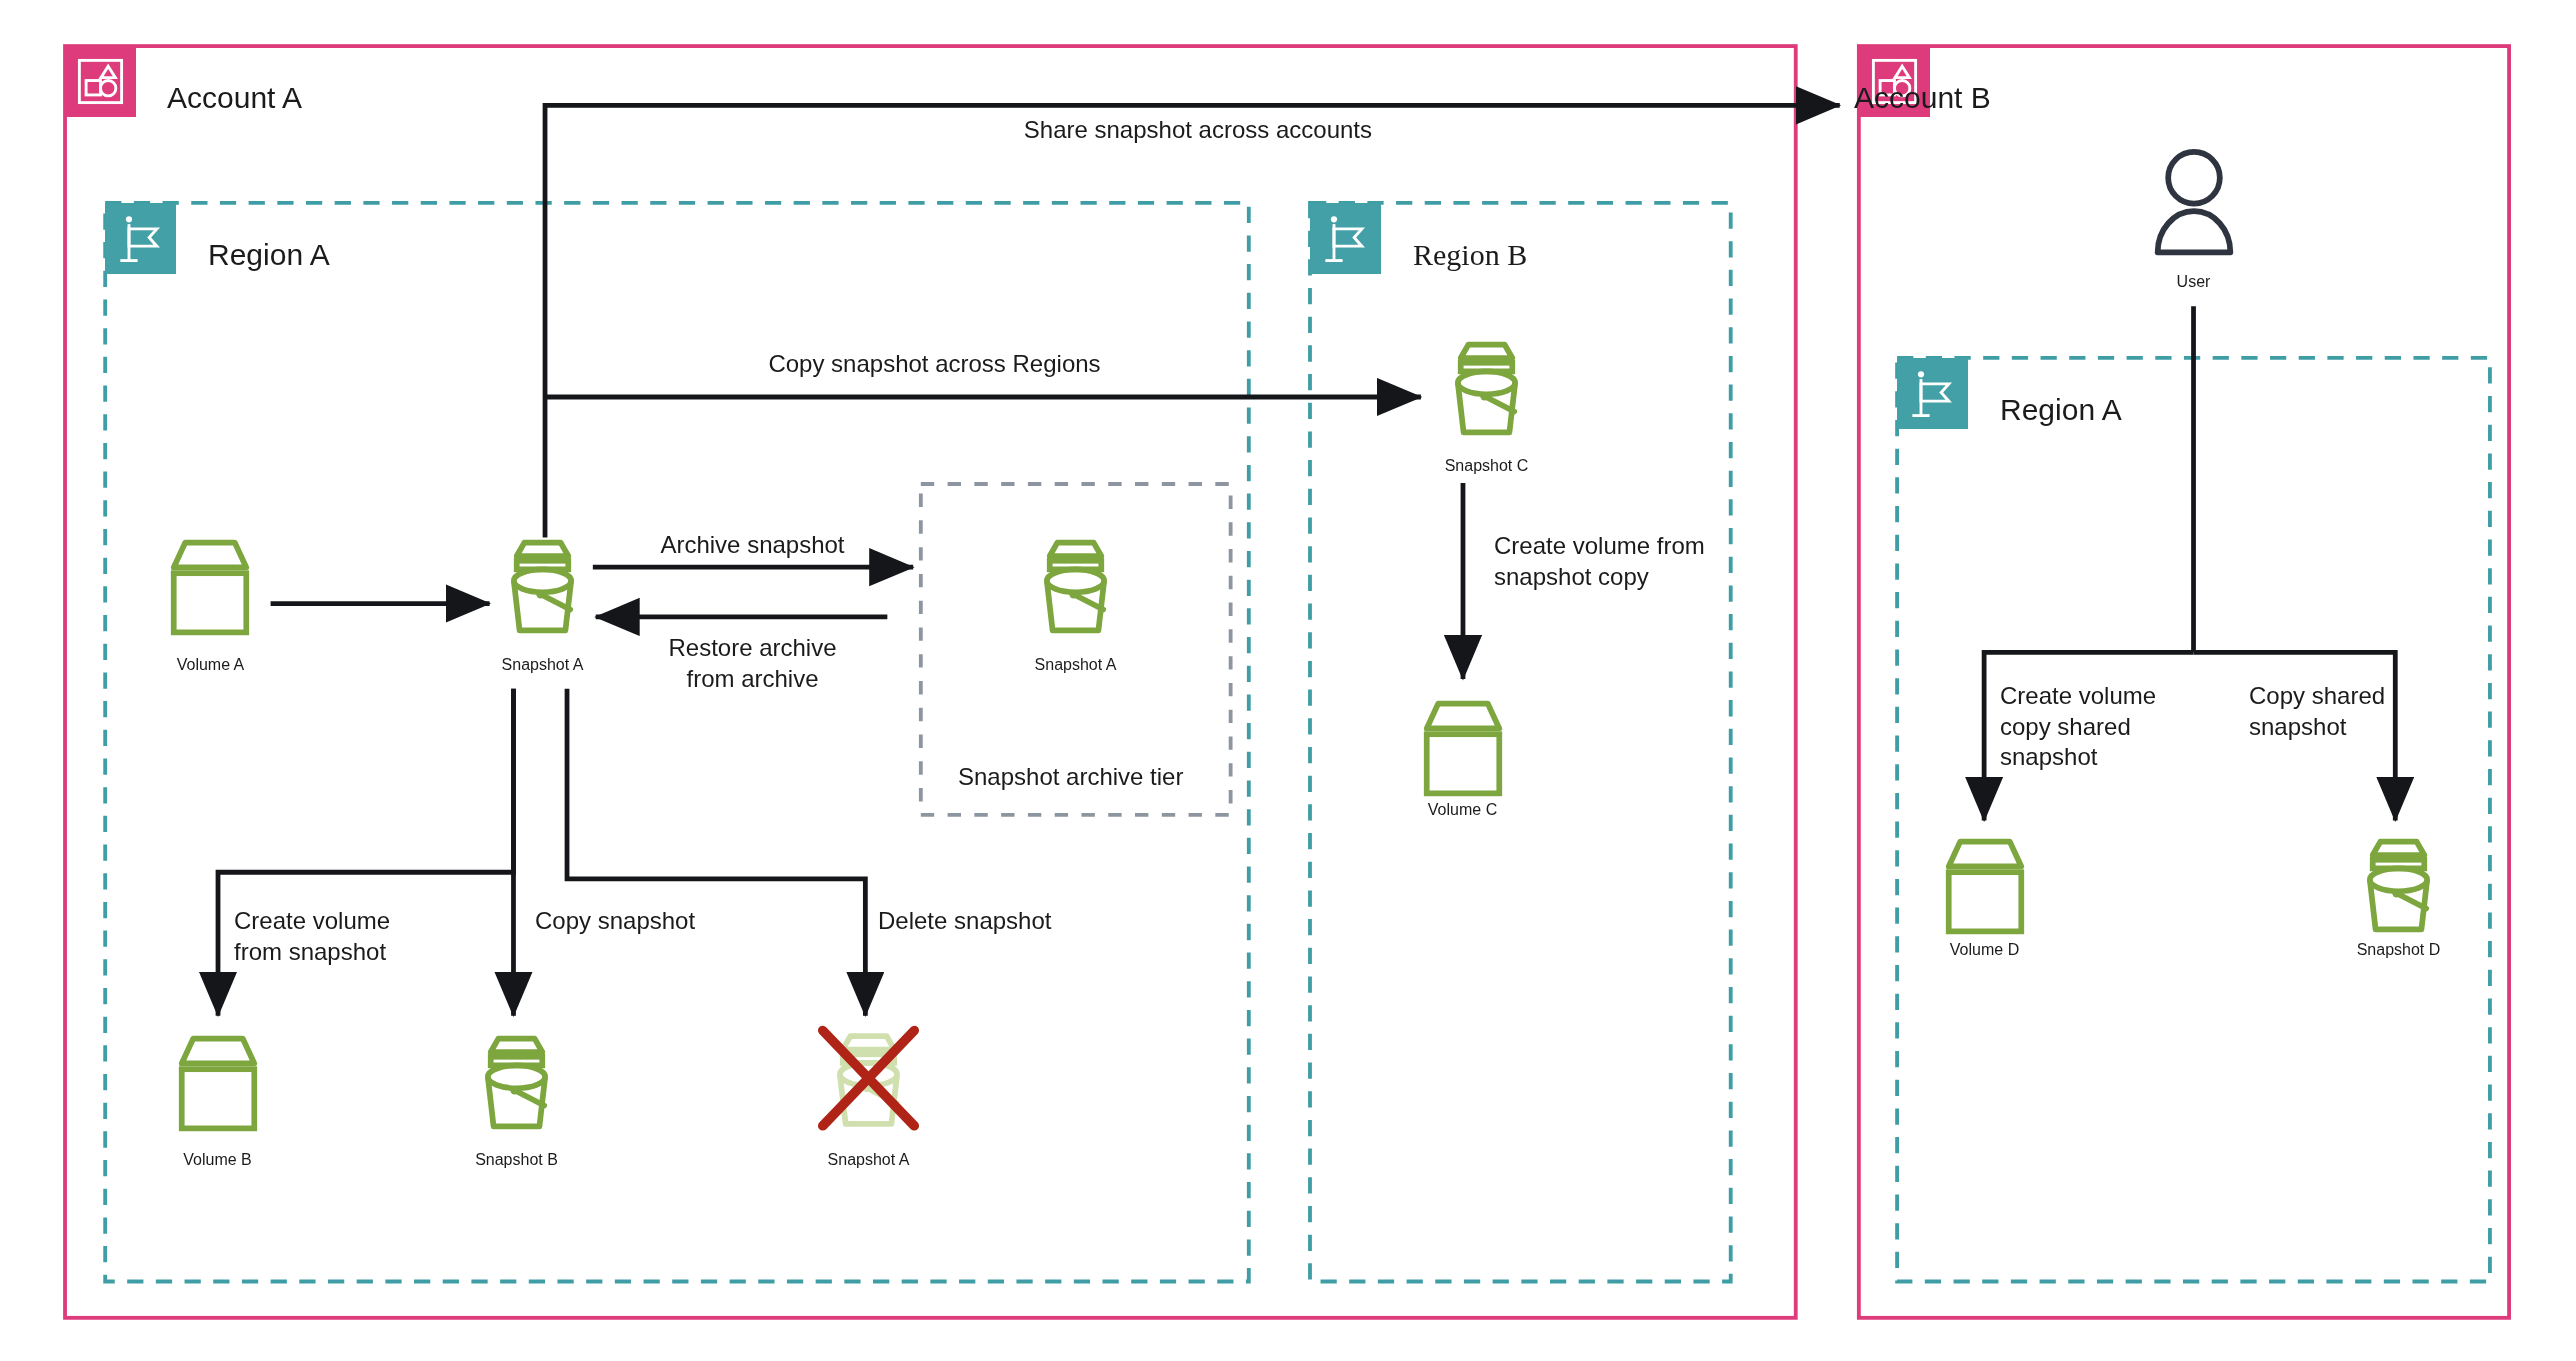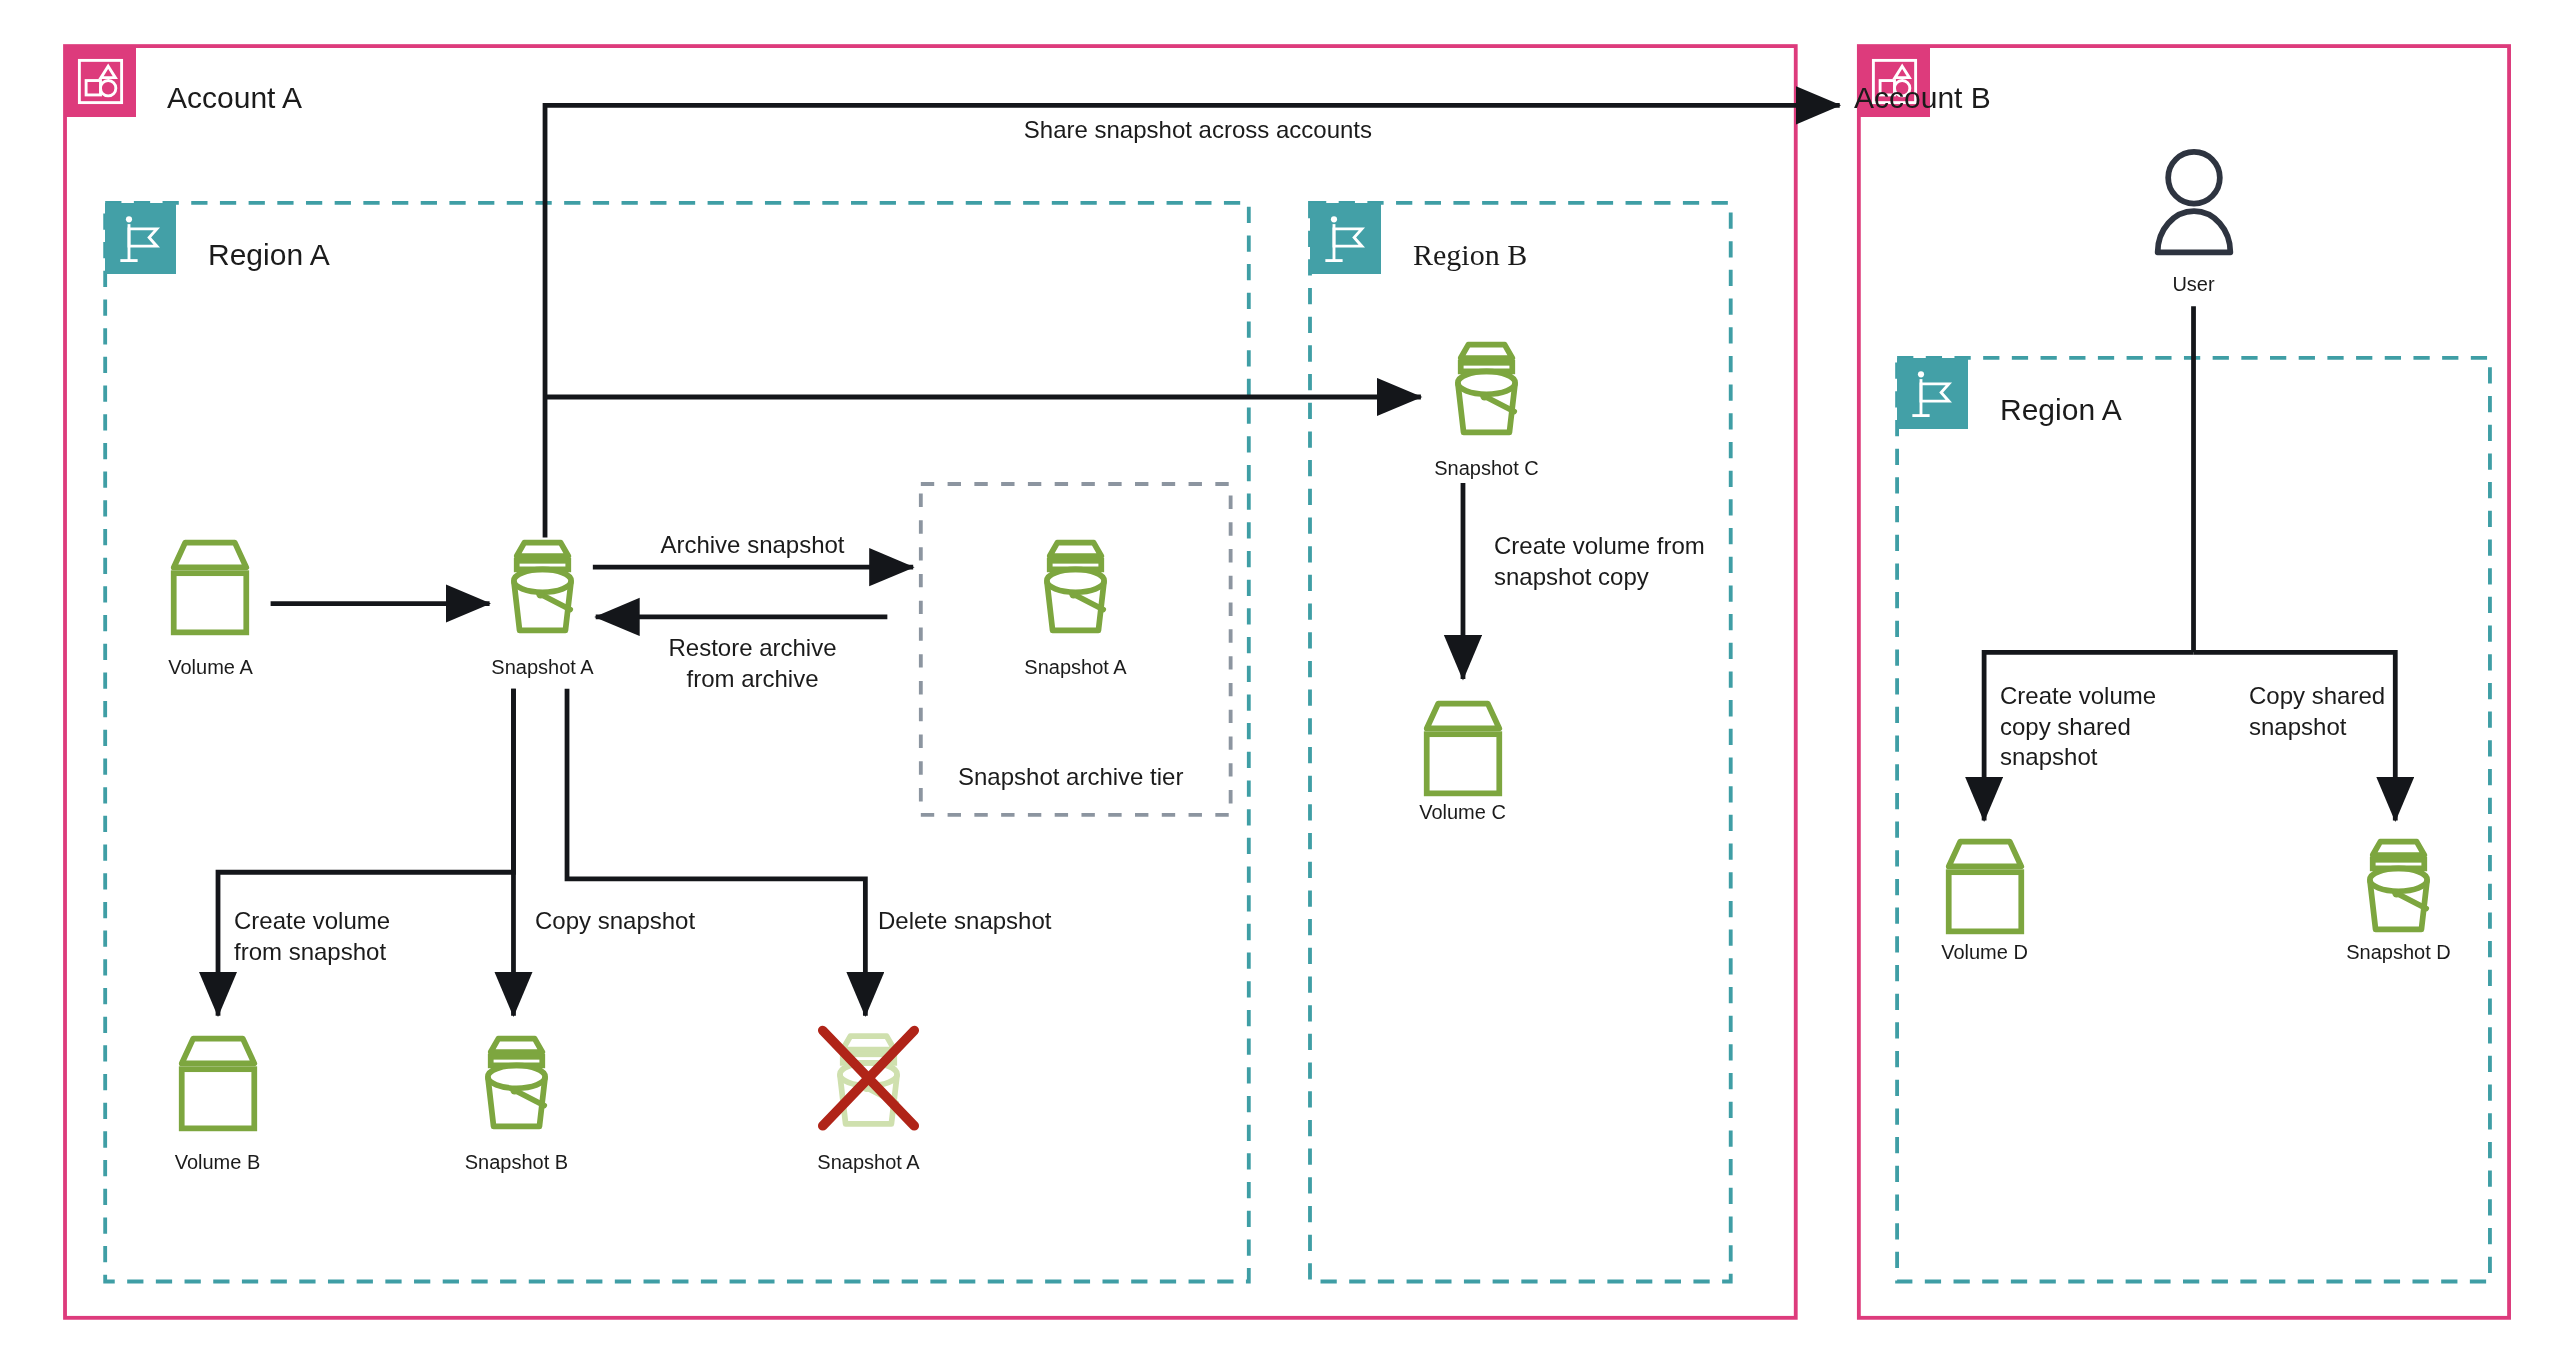--- a/index.html
+++ b/index.html
@@ -29,21 +29,21 @@
   }
   .group-label {
     position: absolute;
     font-size: 30px;
     color: #1b1b1b;
     white-space: nowrap;
     font-family: "Liberation Sans", sans-serif;
   }
   .node-label {
     position: absolute;
-    font-size: 20px;
+    font-size: 16px;
     color: #1b1b1b;
     white-space: nowrap;
     text-align: center;
     font-family: "Liberation Sans", sans-serif;
   }
   .edge-label {
     position: absolute;
     font-size: 24px;
     color: #1b1b1b;
     line-height: 1.28;
@@ -252,20 +252,21 @@
     <rect x="28" y="27" width="54" height="9" fill="none" stroke="#7DA63F" stroke-width="6"></rect>
     <ellipse cx="55" cy="48" rx="30" ry="12" fill="none" stroke="#7DA63F" stroke-width="6"></ellipse>
     <path d="M25,48 L31,100 L79,100 L85,48" fill="none" stroke="#7DA63F" stroke-width="6" stroke-linejoin="round"></path>
     <path d="M53,62 L84,78" fill="none" stroke="#7DA63F" stroke-width="6" stroke-linecap="round"></path>
     <circle cx="53" cy="62" r="4.5" fill="#7DA63F"></circle>
   </svg>
   <div class="node-label" style="left:2303px; top:941px; width:191px;">Snapshot D</div>
 
   <div class="edge-label center" style="left:779px; top:115px; width:593px;text-align:right;">Share snapshot across accounts</div>
 
+  <div class="edge-label center" style="left:643px; top:349px; width:583px;">Copy snapshot across Regions</div>
 
 
   <div class="edge-label center" style="left:609px; top:530px; width:287px;">Archive snapshot</div>
 
   <div class="edge-label center" style="left:609px; top:633px; width:287px;">
     <div>Restore archive</div>
     <div>from archive</div>
   </div>
 
   <div class="edge-label left" style="left:234px; top:906px; width:249px;">

